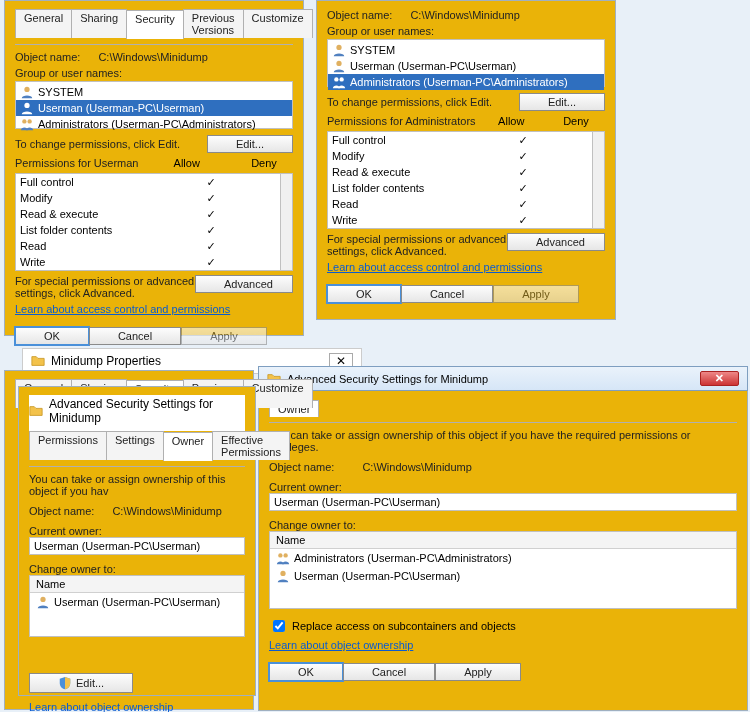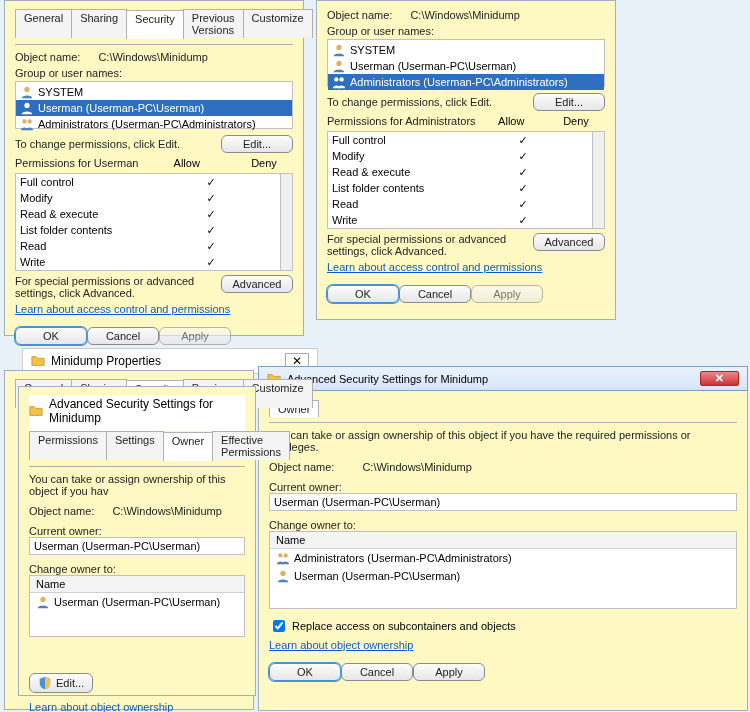--- a/index.html
+++ b/index.html
@@ -9,21 +9,21 @@
     background: #e8f0f8;
     margin: 0;
     padding: 0;
     width: 750px;
     height: 712px;
     position: relative;
     overflow: hidden;
   }
   .panel {
     position: absolute;
-    background: #fef9c3;
+    background: #eab308;
     border: 1px solid #a0b0c0;
     padding: 8px 10px;
   }
   .tab-row { display: flex; margin-bottom: 6px; }
   .tab {
     background: #f4f4f4;
     border: 1px solid #b0b0b0;
     border-bottom: none;
     padding: 2px 8px;
     margin-right: -1px;
@@ -39,22 +39,22 @@
     border: 1px solid #c0c0c0; background: #fff;
     padding: 2px 0; margin: 2px 0 6px 0;
     font-size: 11px;
   }
   .list-item { display: flex; align-items: center; padding: 1px 4px; gap: 4px; }
   .list-item.selected { background: #2f6fbf; color: #fff; }
   .icon-sm { width: 14px; height: 14px; display: inline-block; flex-shrink:0; }
   .btn {
     background: linear-gradient(#fdfdfd,#e6e6e6);
     border: 1px solid #8a8a8a;
-    border-radius: 6px;
-    padding: 2px 8px;
+    border-radius: 0;
+    padding: 2px 28px;
     font-size: 11px;
     min-width: 72px;
     cursor: pointer;
     color: #222;
   }
   .btn.default { border-color: #4a90d9; box-shadow: 0 0 0 1px #4a90d9; }
   .btn-row { display: flex; justify-content: flex-start; padding: 4px 0; }
   .perm-table {
     border: 1px solid #c0c0c0; background: #fff;
     font-size: 11px;
@@ -236,21 +236,21 @@
     <button class="btn">Advanced</button>
   </div>
   <div class="mt4"><a class="link">Learn about access control and permissions</a></div>
   <div class="btn-row mt8">
     <button class="btn default">OK</button>
     <button class="btn">Cancel</button>
     <button class="btn" style="opacity:.6;">Apply</button>
   </div>
 </div>
 
-<div class="header" style="position:absolute; left:22px; top:348px; width:296px;">
+<div class="header" style="position:absolute; left:22px; top:348px; width:340px;">
   <span class="icon-sm folder-icon"><svg viewBox="0 0 16 16">
         <path d="M1 3h5l2 2h7v8H1z" fill="#f3c24a" stroke="#c99a2a"></path>
       </svg></span>
   <span>Minidump Properties</span>
   <span style="margin-left:auto;border:1px solid #aaa;padding:0 6px;background:#fff;">✕</span>
 </div>
 
 <div class="panel" style="left:4px; top:370px; width:250px; height:340px; z-index:1;">
   <div class="tab-row">
     <div class="tab">General</div>

